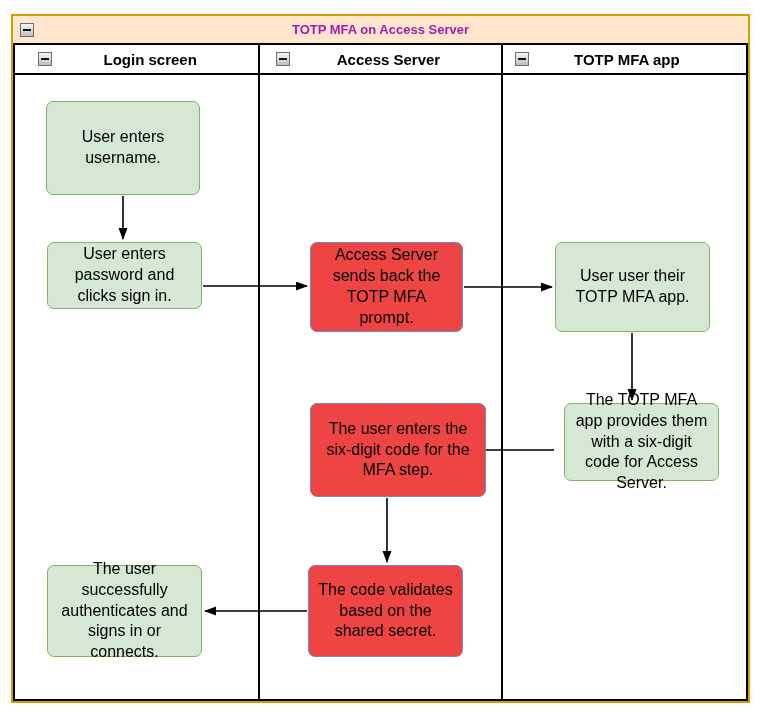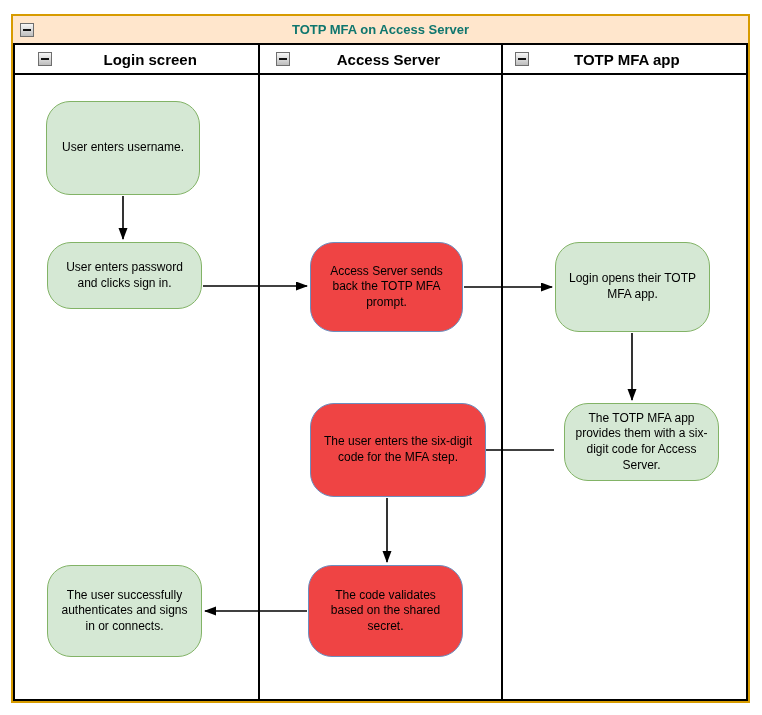--- a/index.html
+++ b/index.html
@@ -9,21 +9,21 @@
   }
   
   .pool{
     position:absolute;left:11px;top:14px;width:739px;height:689px;
     box-sizing:border-box;border:2px solid #d79b00;
     display:flex;flex-direction:column;background:#ffffff;
   }
   .pool-title{
     flex:0 0 27px;background:#ffe6cc;position:relative;
     display:flex;align-items:center;justify-content:center;
-    font-weight:bold;font-size:13px;color:#0f766e;
+    font-weight:bold;font-size:13px;color:#a21caf;
   }
   .lane-area{
     flex:1;box-sizing:border-box;border:2px solid #000000;
     position:relative;background:#ffffff;display:flex;flex-direction:column;
   }
   .lane-headers{flex:0 0 28px;border-bottom:2px solid #000000;display:flex;padding-left:16px;}
   .lane-header-cell{
     flex:1;position:relative;display:flex;align-items:center;justify-content:center;
     font-weight:bold;font-size:15px;color:#000000;
   }
@@ -35,23 +35,23 @@
   .collapse-btn{
     position:absolute;left:7px;top:50%;transform:translateY(-50%);
     width:14px;height:14px;box-sizing:border-box;
     background:linear-gradient(180deg,#f6f6f6 0%,#d8d8d8 55%,#bdbdbd 100%);
     border:1px solid #6e6e6e;
     display:flex;align-items:center;justify-content:center;cursor:pointer;
   }
   .collapse-btn .minus{width:8px;height:2px;background:#111111;}
   
   .node{
-    position:absolute;box-sizing:border-box;border-radius:24px;
+    position:absolute;box-sizing:border-box;border-radius:7px;
     display:flex;align-items:center;justify-content:center;text-align:center;
-    font-size:12px;line-height:1.3;color:#000000;padding:6px 9px;
+    font-size:16px;line-height:1.3;color:#000000;padding:6px 9px;
   }
   .node.green{background:#d5e8d4;border:1.5px solid #82b366;}
   .node.blue{background:#ef4444;border:1.5px solid #6c8ebf;}
   
   .edges{position:absolute;left:0;top:0;pointer-events:none;}
 </style>
 </head>
 <body>
 
 <div class="canvas">
@@ -116,21 +116,21 @@
 
   <div class="node green" style="left:47px;top:242px;width:155px;height:67px;">
     <span>User enters password and clicks sign in.</span>
   </div>
 
   <div class="node blue" style="left:310px;top:242px;width:153px;height:90px;">
     <span>Access Server sends back the TOTP MFA prompt.</span>
   </div>
 
   <div class="node green" style="left:555px;top:242px;width:155px;height:90px;">
-    <span>Login opens their TOTP MFA app.</span>
+    <span>User user their TOTP MFA app.</span>
   </div>
 
   <div class="node green" style="left:564px;top:403px;width:155px;height:78px;">
     <span>The TOTP MFA app provides them with a six-digit code for Access Server.</span>
   </div>
 
   <div class="node blue" style="left:310px;top:403px;width:176px;height:94px;">
     <span>The user enters the six-digit code for the MFA step.</span>
   </div>
 

